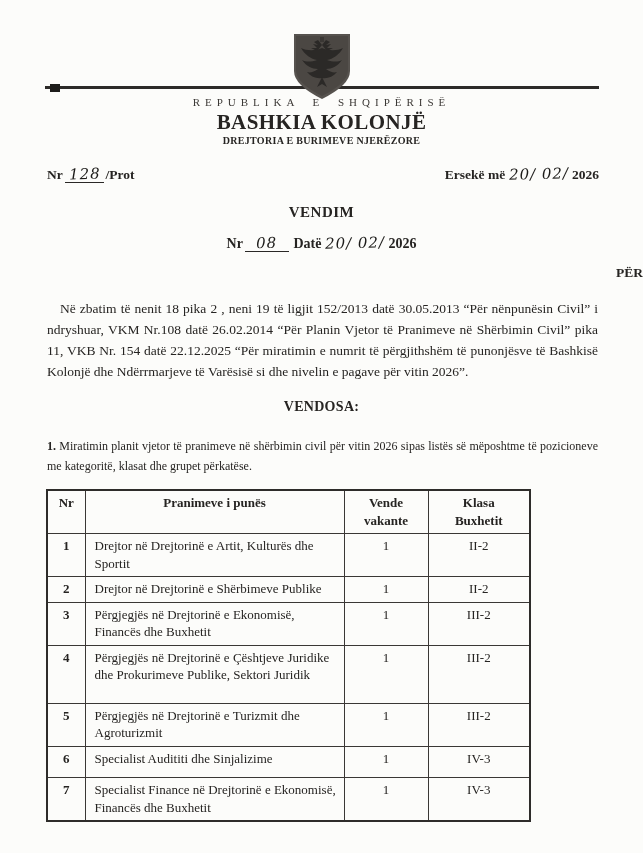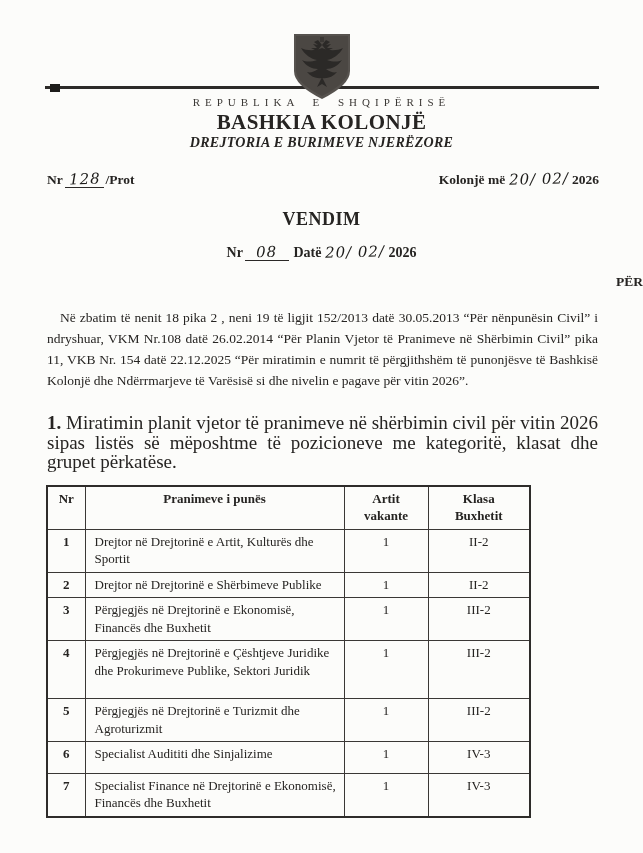--- a/index.html
+++ b/index.html
@@ -25,56 +25,56 @@
   .rule-blob {
     position:absolute; top:84px; left:50px; width:10px; height:8px;
     background:#1d1c1a; z-index:1;
   }
   .header-text { padding-top:96px; text-align:center; }
   .republic {
     font-size:11px; letter-spacing:5px; color:#3c3936; font-weight:normal;
     word-spacing:6px;
   }
   .municipality { font-size:21px; font-weight:bold; margin-top:2px; letter-spacing:.4px; }
-  .directorate  { font-size:14px; font-weight:bold; letter-spacing:.3px;font-style:italic; }
+  .directorate  { font-size:10px; font-weight:bold; letter-spacing:.3px; }
 
   
   .proto-row {
     display:flex; justify-content:space-between; align-items:baseline;
     padding:0 44px 0 47px; margin-top:19px;
     font-size:13.5px; font-weight:bold;
   }
   .hw {
     font-family:"DejaVu Serif", serif;
     font-style:italic; font-weight:normal;
     font-size:15px; letter-spacing:1px; color:#1c1b19;
     display:inline-block; transform:rotate(-1.5deg);
   }
   .hw-underlined {
     display:inline-block;
     border-bottom:1.4px solid #2a2826;
     padding:0 4px; margin:0 1px -1px 2px; line-height:14px;
   }
 
   
-  .vendim-title { text-align:center; margin-top:21px; font-size:18px; font-weight:bold; letter-spacing:.5px; }
+  .vendim-title { text-align:center; margin-top:21px; font-size:15px; font-weight:bold; letter-spacing:.5px; }
   .nr-date-line { text-align:center; margin-top:13px; font-size:14px; font-weight:bold; }
   .per-line     { text-align:right; margin-top:13px; font-size:13.5px; font-weight:bold; }
   .subject-line { text-align:center; margin-top:15px; font-size:13.5px; font-weight:bold; letter-spacing:.2px; }
 
   
   .preamble {
     margin:17px 45px 0 47px;
     font-size:13.5px; line-height:21px;
     text-align:justify; text-indent:13px;
   }
   .vendosa { text-align:center; margin-top:17px; font-size:14px; font-weight:bold; letter-spacing:.3px; }
   .point1 {
     margin:22px 45px 0 47px;
-    font-size:19px; line-height:19.5px; text-align:justify;
+    font-size:12px; line-height:19.5px; text-align:justify;
   }
   .point1 .marker { font-weight:bold; }
 
   
   table.positions {
     margin:13px 0 0 46px;
     border-collapse:collapse;
     width:483px;
     font-size:13px;
     table-layout:fixed;
@@ -125,59 +125,60 @@
     <div class="republic">REPUBLIKA E SHQIPËRISË</div>
     <div class="municipality">BASHKIA KOLONJË</div>
     <div class="directorate">DREJTORIA E BURIMEVE NJERËZORE</div>
   </div>
 
   <div class="proto-row">
     <div>
       <span>Nr</span><span class="hw-underlined"><span class="hw">128</span></span><span>/Prot</span>
     </div>
     <div>
-      <span>Kolonjë më</span>
+      <span>Ersekë më</span>
       <span class="hw">20/ 02/</span>
       <span>2026</span>
     </div>
   </div>
 
   <div class="vendim-title">VENDIM</div>
 
   <div class="nr-date-line">
     <span>Nr</span><span class="hw-underlined" style="min-width:44px; text-align:center;"><span class="hw">08</span></span>
     <span>Datë</span>
     <span class="hw">20/ 02/</span>
     <span>2026</span>
   </div>
 
   <div class="per-line">PËR</div>
 
 
   <p class="preamble">Në zbatim të nenit 18 pika 2 , neni 19 të ligjit 152/2013 datë 30.05.2013 “Për nënpunësin Civil” i ndryshuar, VKM  Nr.108 datë 26.02.2014 “Për Planin Vjetor të Pranimeve në Shërbimin Civil” pika 11,  VKB Nr. 154 datë 22.12.2025  “Për miratimin e numrit të përgjithshëm të  punonjësve të Bashkisë Kolonjë dhe Ndërrmarjeve të Varësisë si dhe nivelin e pagave për vitin 2026”.</p>
 
+  <div class="vendosa">VENDOSA:</div>
 
   <p class="point1">
     <span class="marker">1.</span>
     <span>Miratimin  planit vjetor të pranimeve në shërbimin civil për vitin 2026 sipas listës së mëposhtme të pozicioneve me kategoritë, klasat  dhe grupet përkatëse.</span>
   </p>
 
   <table class="positions">
     <colgroup>
         <col class="c-nr">
         <col class="c-pos">
         <col class="c-vac">
         <col class="c-cls">
       </colgroup>
     <thead>
       <tr>
         <th>Nr</th>
         <th>Pranimeve i punës</th>
         <th>
-          <div>Artit</div>
+          <div>Vende</div>
           <div>vakante</div>
         </th>
         <th>
           <div>Klasa</div>
           <div>Buxhetit</div>
         </th>
       </tr>
     </thead>
     <tbody>
       <tr class="h2">

